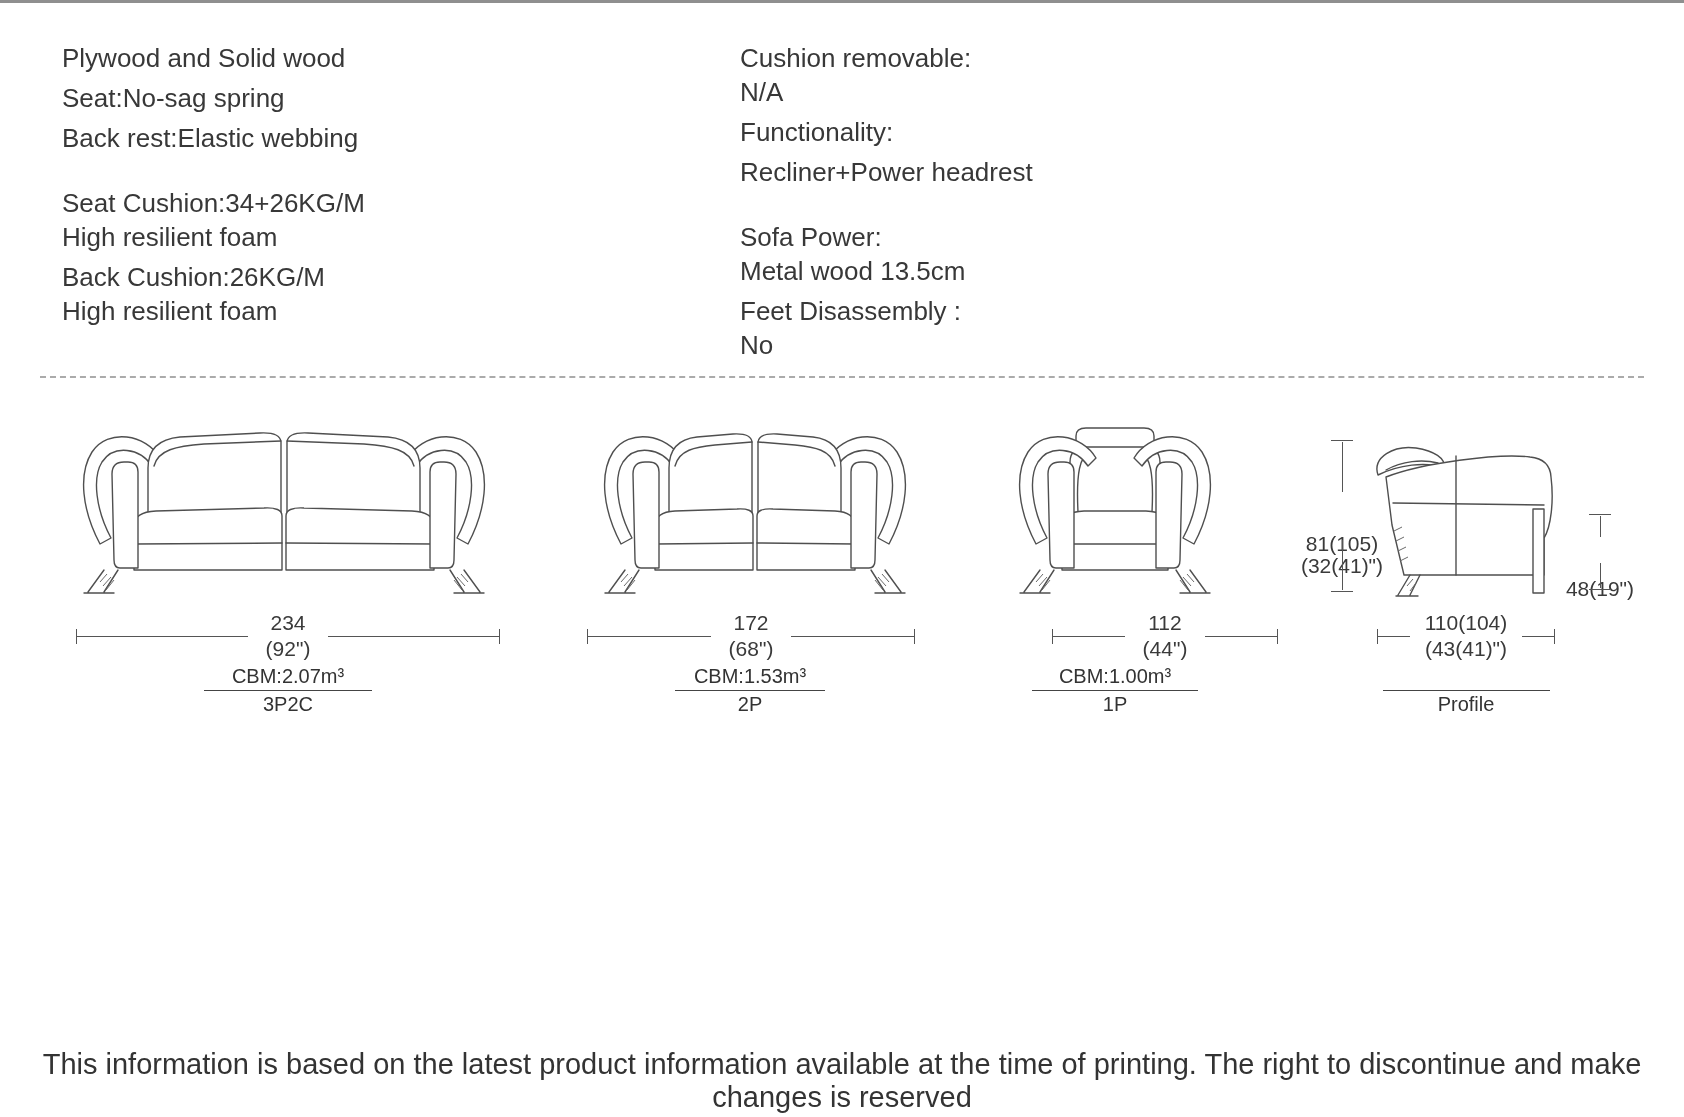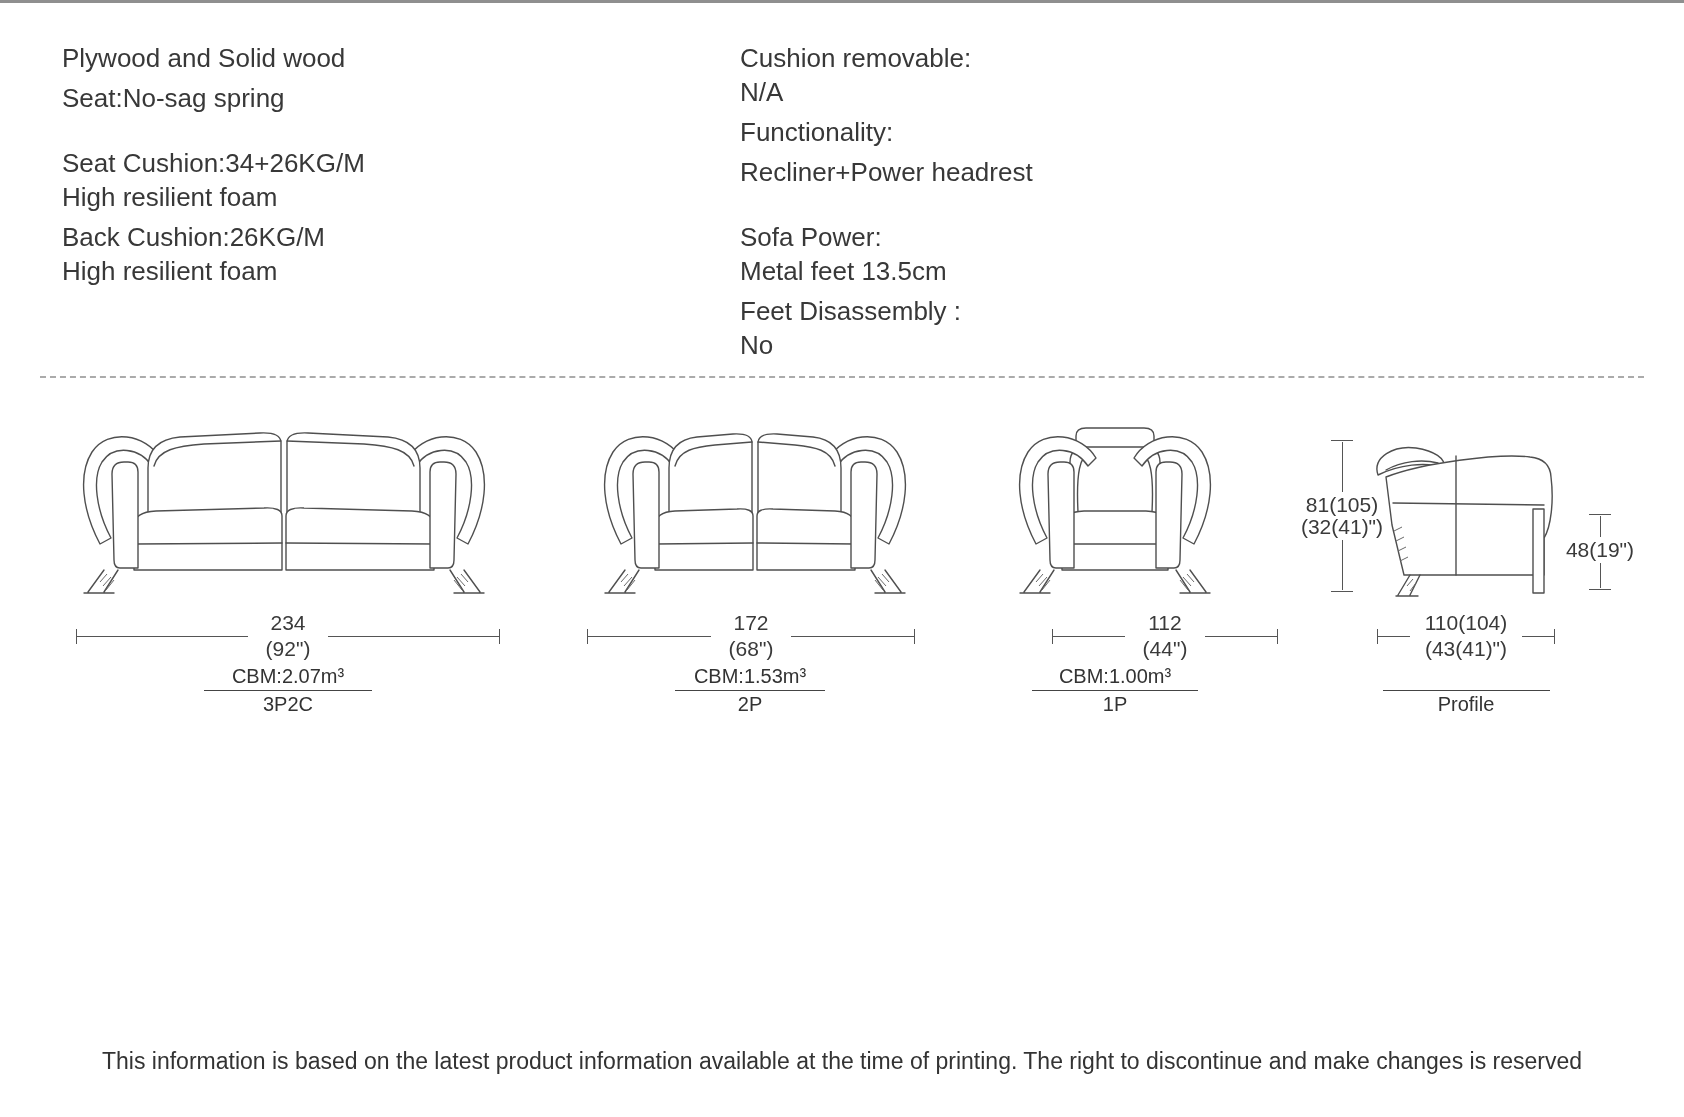--- a/index.html
+++ b/index.html
@@ -30,50 +30,51 @@
   .seg-l{left:0;}
   .seg-r{right:0;}
   .seg-l::before{content:'';position:absolute;left:0;top:-8px;height:15px;border-left:1.5px solid #555;}
   .seg-r::after{content:'';position:absolute;right:0;top:-8px;height:15px;border-left:1.5px solid #555;}
   
   .vdim{position:absolute;font-size:21px;color:#3a3a3a;text-align:center;}
   .vseg{position:absolute;left:50%;width:0;border-left:1.5px solid #555;}
   .vtick{position:absolute;left:50%;transform:translateX(-50%);width:22px;height:0;border-top:1.5px solid #555;}
   .vtick-t{top:0;}
   .vtick-b{bottom:0;}
-  .vdim-text{position:absolute;left:0;width:100%;line-height:22px;}
+  .vdim-text{position:absolute;left:0;width:100%;line-height:22px;margin-top:39px;}
   
   .ulabel{position:absolute;top:664px;width:200px;text-align:center;font-size:20px;color:#333;}
   .ulabel .cbm{height:24px;line-height:24px;}
   .ulabel .rule{margin:2px auto 0 auto;height:0;border-top:1.5px solid #444;}
   .ulabel .uname{height:24px;line-height:26px;}
   
   .footer{position:absolute;left:0;top:1048px;width:1684px;text-align:center;
-          font-size:23px;color:#333;}
+          font-size:29px;color:#333;}
 </style>
 </head>
 <body>
 
 <div class="topline"></div>
 
 <div class="spec-col col-left">
   <div class="ln">Plywood and Solid wood</div>
   <div class="ln g1">Seat:No-sag spring</div>
+  <div class="ln g1">Back rest:Elastic webbing</div>
   <div class="ln g2">Seat Cushion:34+26KG/M</div>
   <div class="ln">High resilient foam</div>
   <div class="ln g1">Back Cushion:26KG/M</div>
   <div class="ln">High resilient foam</div>
 </div>
 <div class="spec-col col-right">
   <div class="ln">Cushion removable:</div>
   <div class="ln">N/A</div>
   <div class="ln g1">Functionality:</div>
   <div class="ln g1">Recliner+Power headrest</div>
   <div class="ln g2">Sofa Power:</div>
-  <div class="ln">Metal feet 13.5cm</div>
+  <div class="ln">Metal wood 13.5cm</div>
   <div class="ln g1">Feet Disassembly :</div>
   <div class="ln">No</div>
 </div>
 
 <div class="divider"></div>
 
 <svg class="draw" style="left:64px;top:422px;" width="440" height="175" viewBox="0 0 440 175">
   <path class="w" d="M 96,36 C 82,12 44,6 28,30 C 14,52 18,88 36,122 L 47,116 C 32,88 28,56 38,40 C 50,22 76,26 88,44 Z"></path>
   <path class="w" d="M 344,36 C 358,12 396,6 412,30 C 426,52 422,88 404,122 L 393,116 C 408,88 412,56 402,40 C 390,22 364,26 352,44 Z"></path>
   <path class="w" d="M 84,92 L 84,46 Q 84,18 116,15 L 196,11 Q 216,10 217,20 L 217,92 Z"></path>

